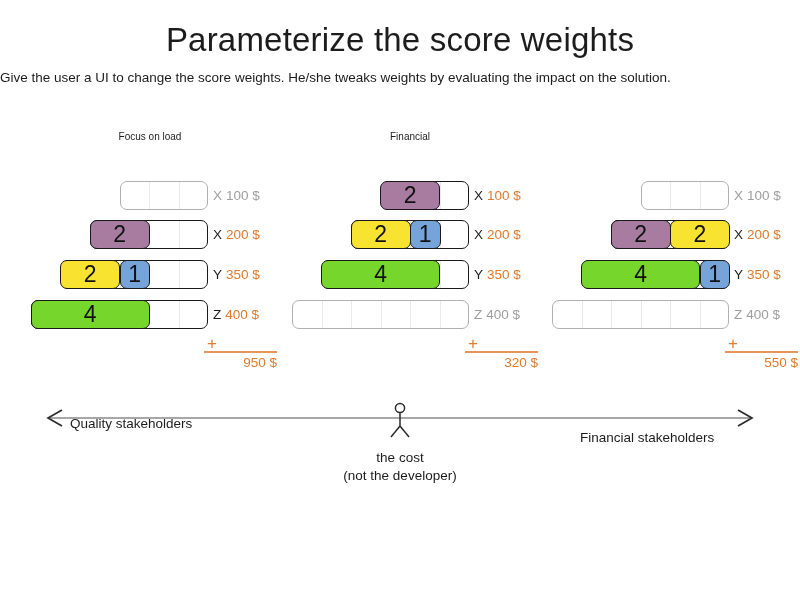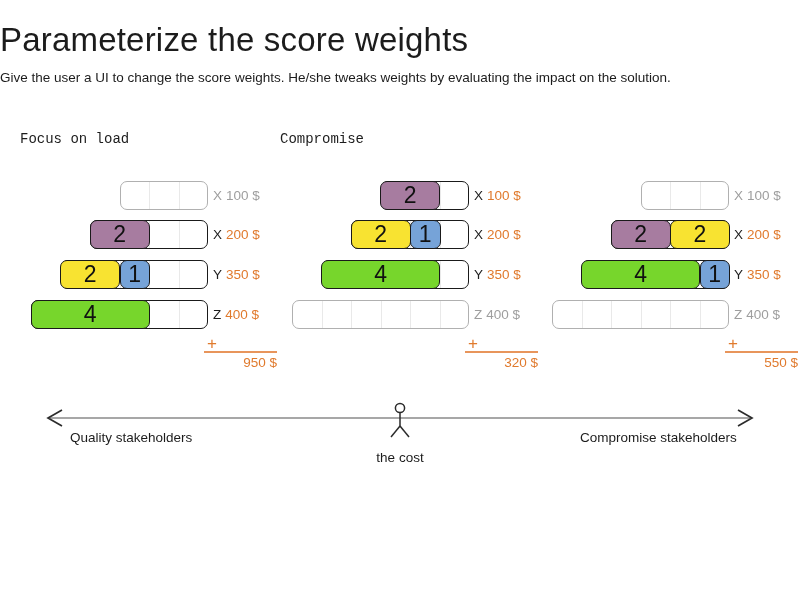--- a/index.html
+++ b/index.html
@@ -1,23 +1,23 @@
 <!DOCTYPE html>
 <html><head>
 <meta charset="utf-8">
 <style>
   html,body{margin:0;padding:0;background:#fff;}
   .page{position:relative;width:800px;height:600px;background:#ffffff;overflow:hidden;
         font-family:"Liberation Sans", sans-serif;color:#1c1c1c;}
 
-  .title{position:absolute;top:21px;left:0;width:800px;
+  .title{position:absolute;top:21px;left:0;width:800px;text-align:center;
          font-size:33px;letter-spacing:0.2px;}
   .subtitle{position:absolute;top:70px;left:0;width:800px;text-align:left;font-size:13.5px;}
 
-  .col-title{position:absolute;top:131px;width:260px;font-size:14px;font-family:Liberation Mono, monospace;}
+  .col-title{position:absolute;top:131px;width:260px;text-align:center;font-size:10px;}
   .ct1{left:20px}.ct2{left:280px}.ct3{left:540px}
 
   
   .colrows{position:absolute;top:0;width:178px;height:340px;}
   .c1{left:30px}.c2{left:291px}.c3{left:551px}
 
   .wcontainer{position:absolute;right:0;height:29px;box-sizing:border-box;
               border-radius:7px;background:#ffffff;}
   .wcontainer.active{border:1.3px solid #1a1a1a;}
   .wcontainer.inactive{border:1px solid #b0b0b0;}
@@ -44,35 +44,35 @@
 
   .plus{position:absolute;top:334px;font-size:17px;color:#e07a2d;}
   .px1{left:207px}.px2{left:468px}.px3{left:728px}
   .sumline{position:absolute;top:351px;width:73px;height:1.5px;background:#e8955b;}
   .sx1{left:204px}.sx2{left:465px}.sx3{left:725px}
   .total{position:absolute;top:355px;width:73px;text-align:right;
          font-size:13.5px;color:#e07a2d;}
 
   .axis-svg{position:absolute;left:0;top:395px;width:800px;height:95px;}
   .axis-label{position:absolute;font-size:13.5px;white-space:nowrap;}
-  .ql{left:70px;top:430px;text-align:right;}
+  .ql{left:70px;top:416px;text-align:right;}
   .fl{left:580px;top:430px;}
   .user-label{position:absolute;width:300px;left:250px;text-align:center;font-size:13.5px;}
   .ul1{top:450px}.ul2{top:468px}
 </style>
 </head>
 <body>
 
 <div class="page">
 
   <div class="title">Parameterize the score weights</div>
   <div class="subtitle">Give the user a UI to change the score weights. He/she tweaks weights by evaluating the impact on the solution.</div>
 
   <div class="col-title ct1">Focus on load</div>
-  <div class="col-title ct2">Compromise</div>
+  <div class="col-title ct2">Financial</div>
 
   <div class="colrows c1">
     <div class="wcontainer inactive cw3 r0">
       <div class="cell-divider dv1"></div>
       <div class="cell-divider dv2"></div>
     </div>
     <div class="wcontainer active cw4 r1">
       <div class="cell-divider dv1"></div>
       <div class="cell-divider dv2"></div>
       <div class="cell-divider dv3"></div>
@@ -212,16 +212,17 @@
     <polyline points="62,15 48,23 62,31" fill="none" stroke="#2b2b2b" stroke-width="1.7"></polyline>
     <polyline points="738,15 752,23 738,31" fill="none" stroke="#2b2b2b" stroke-width="1.7"></polyline>
     <g stroke="#2b2b2b" stroke-width="1.5" fill="none">
       <circle cx="400" cy="13" r="4.6" fill="#ffffff"></circle>
       <line x1="400" y1="17.6" x2="400" y2="31"></line>
       <line x1="400" y1="31" x2="391" y2="42"></line>
       <line x1="400" y1="31" x2="409" y2="42"></line>
     </g>
   </svg>
   <div class="axis-label ql">Quality stakeholders</div>
-  <div class="axis-label fl">Compromise stakeholders</div>
+  <div class="axis-label fl">Financial stakeholders</div>
   <div class="user-label ul1">the cost</div>
+  <div class="user-label ul2">(not the developer)</div>
 
 </div>
 
 </body></html>

